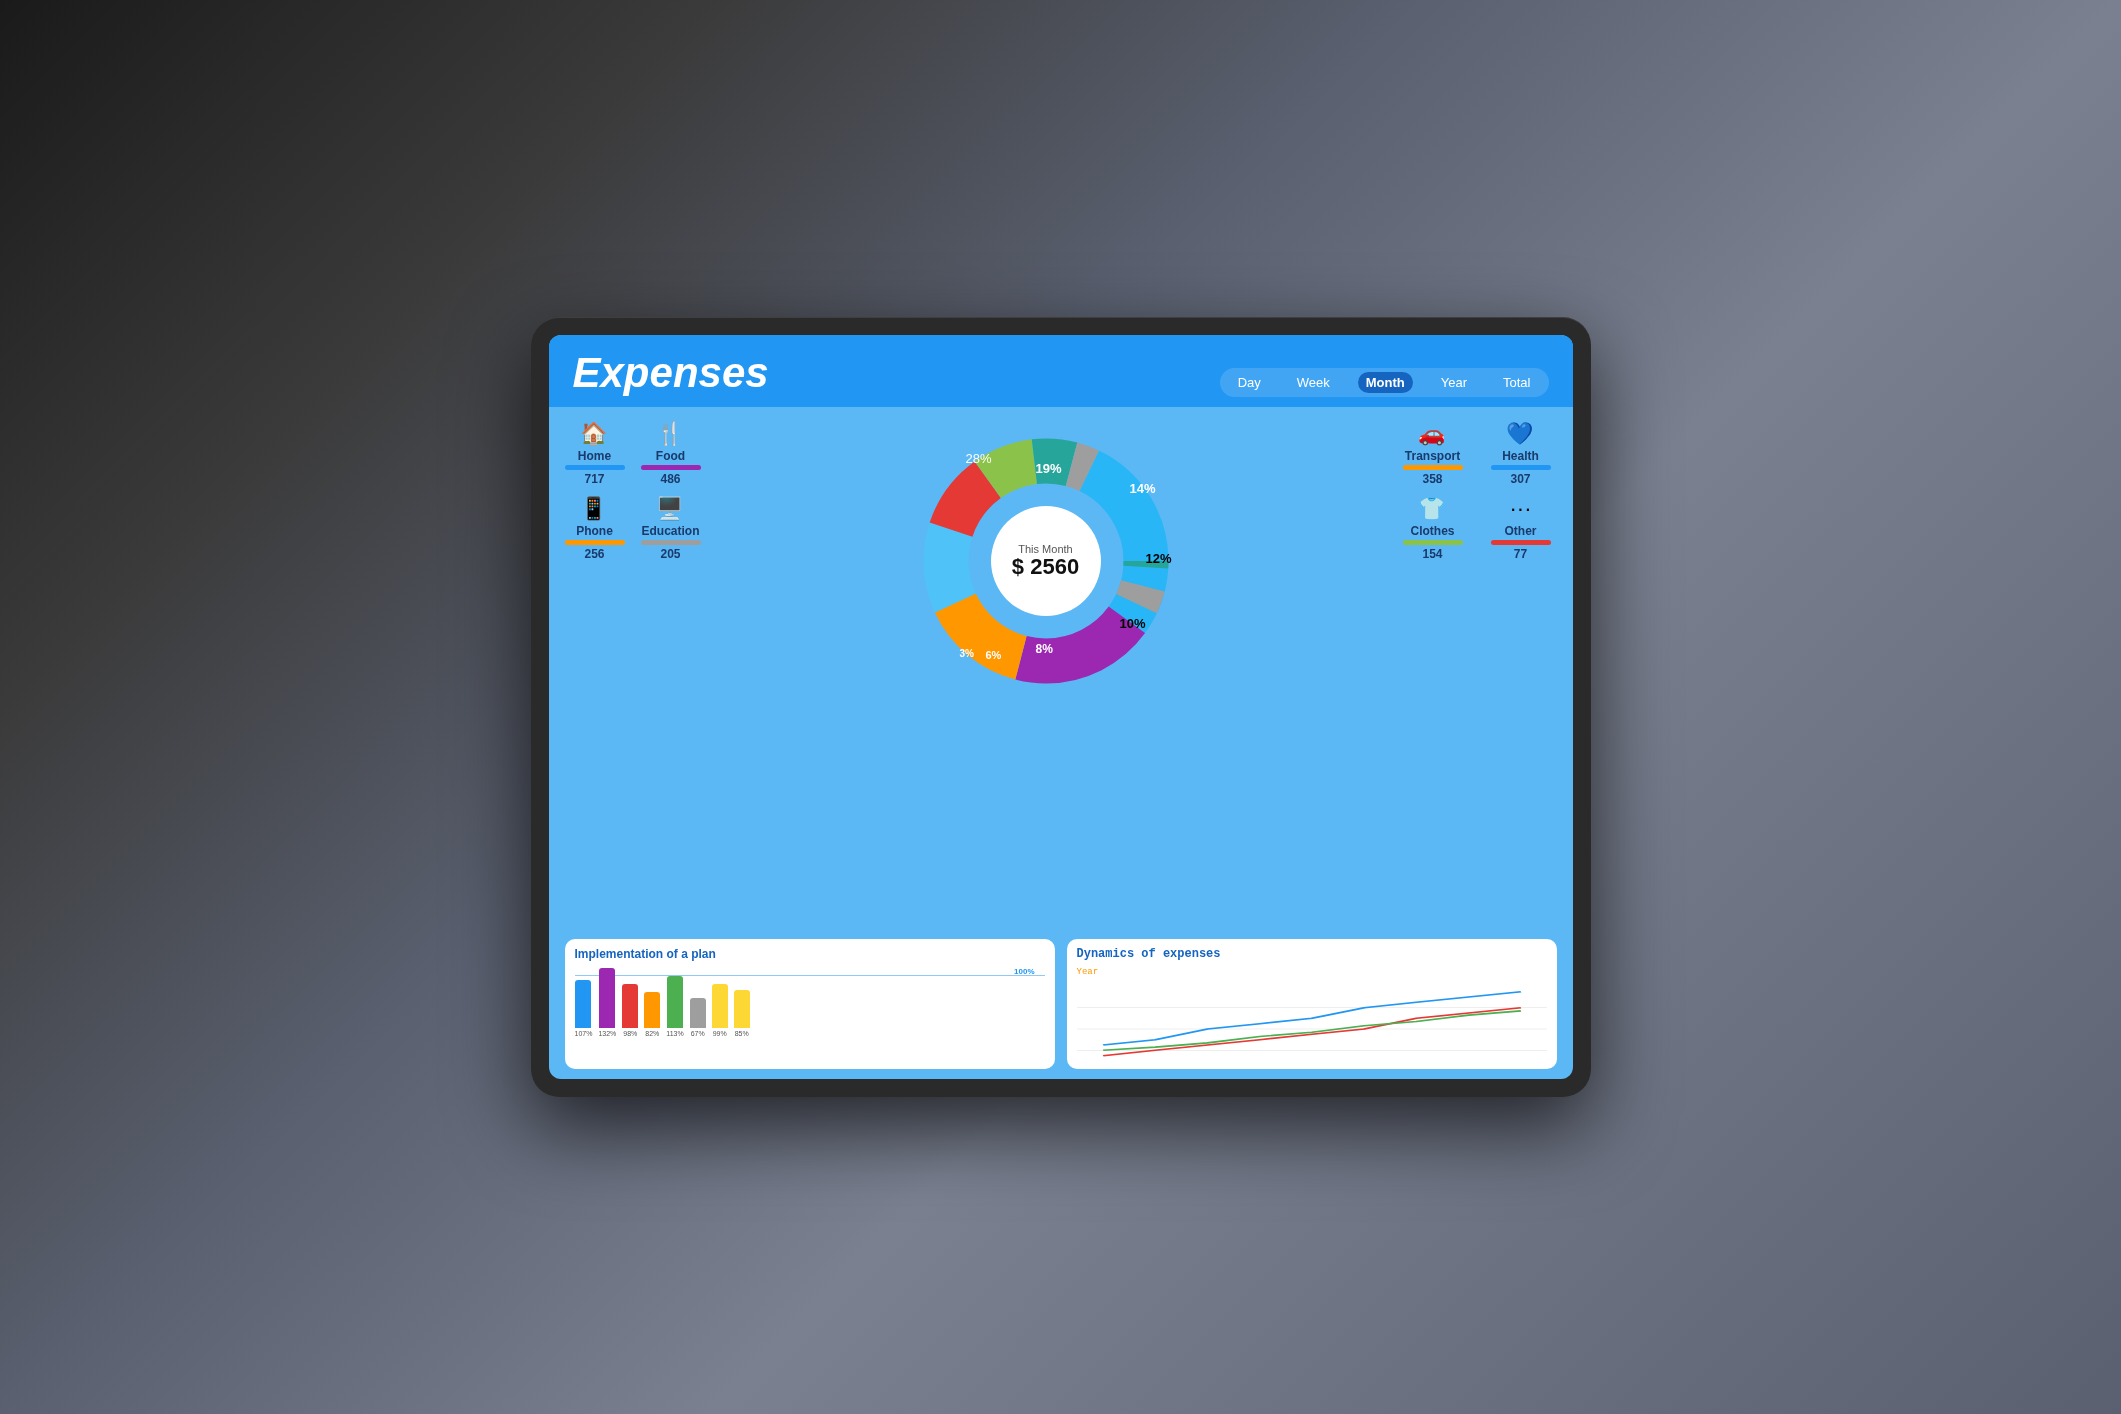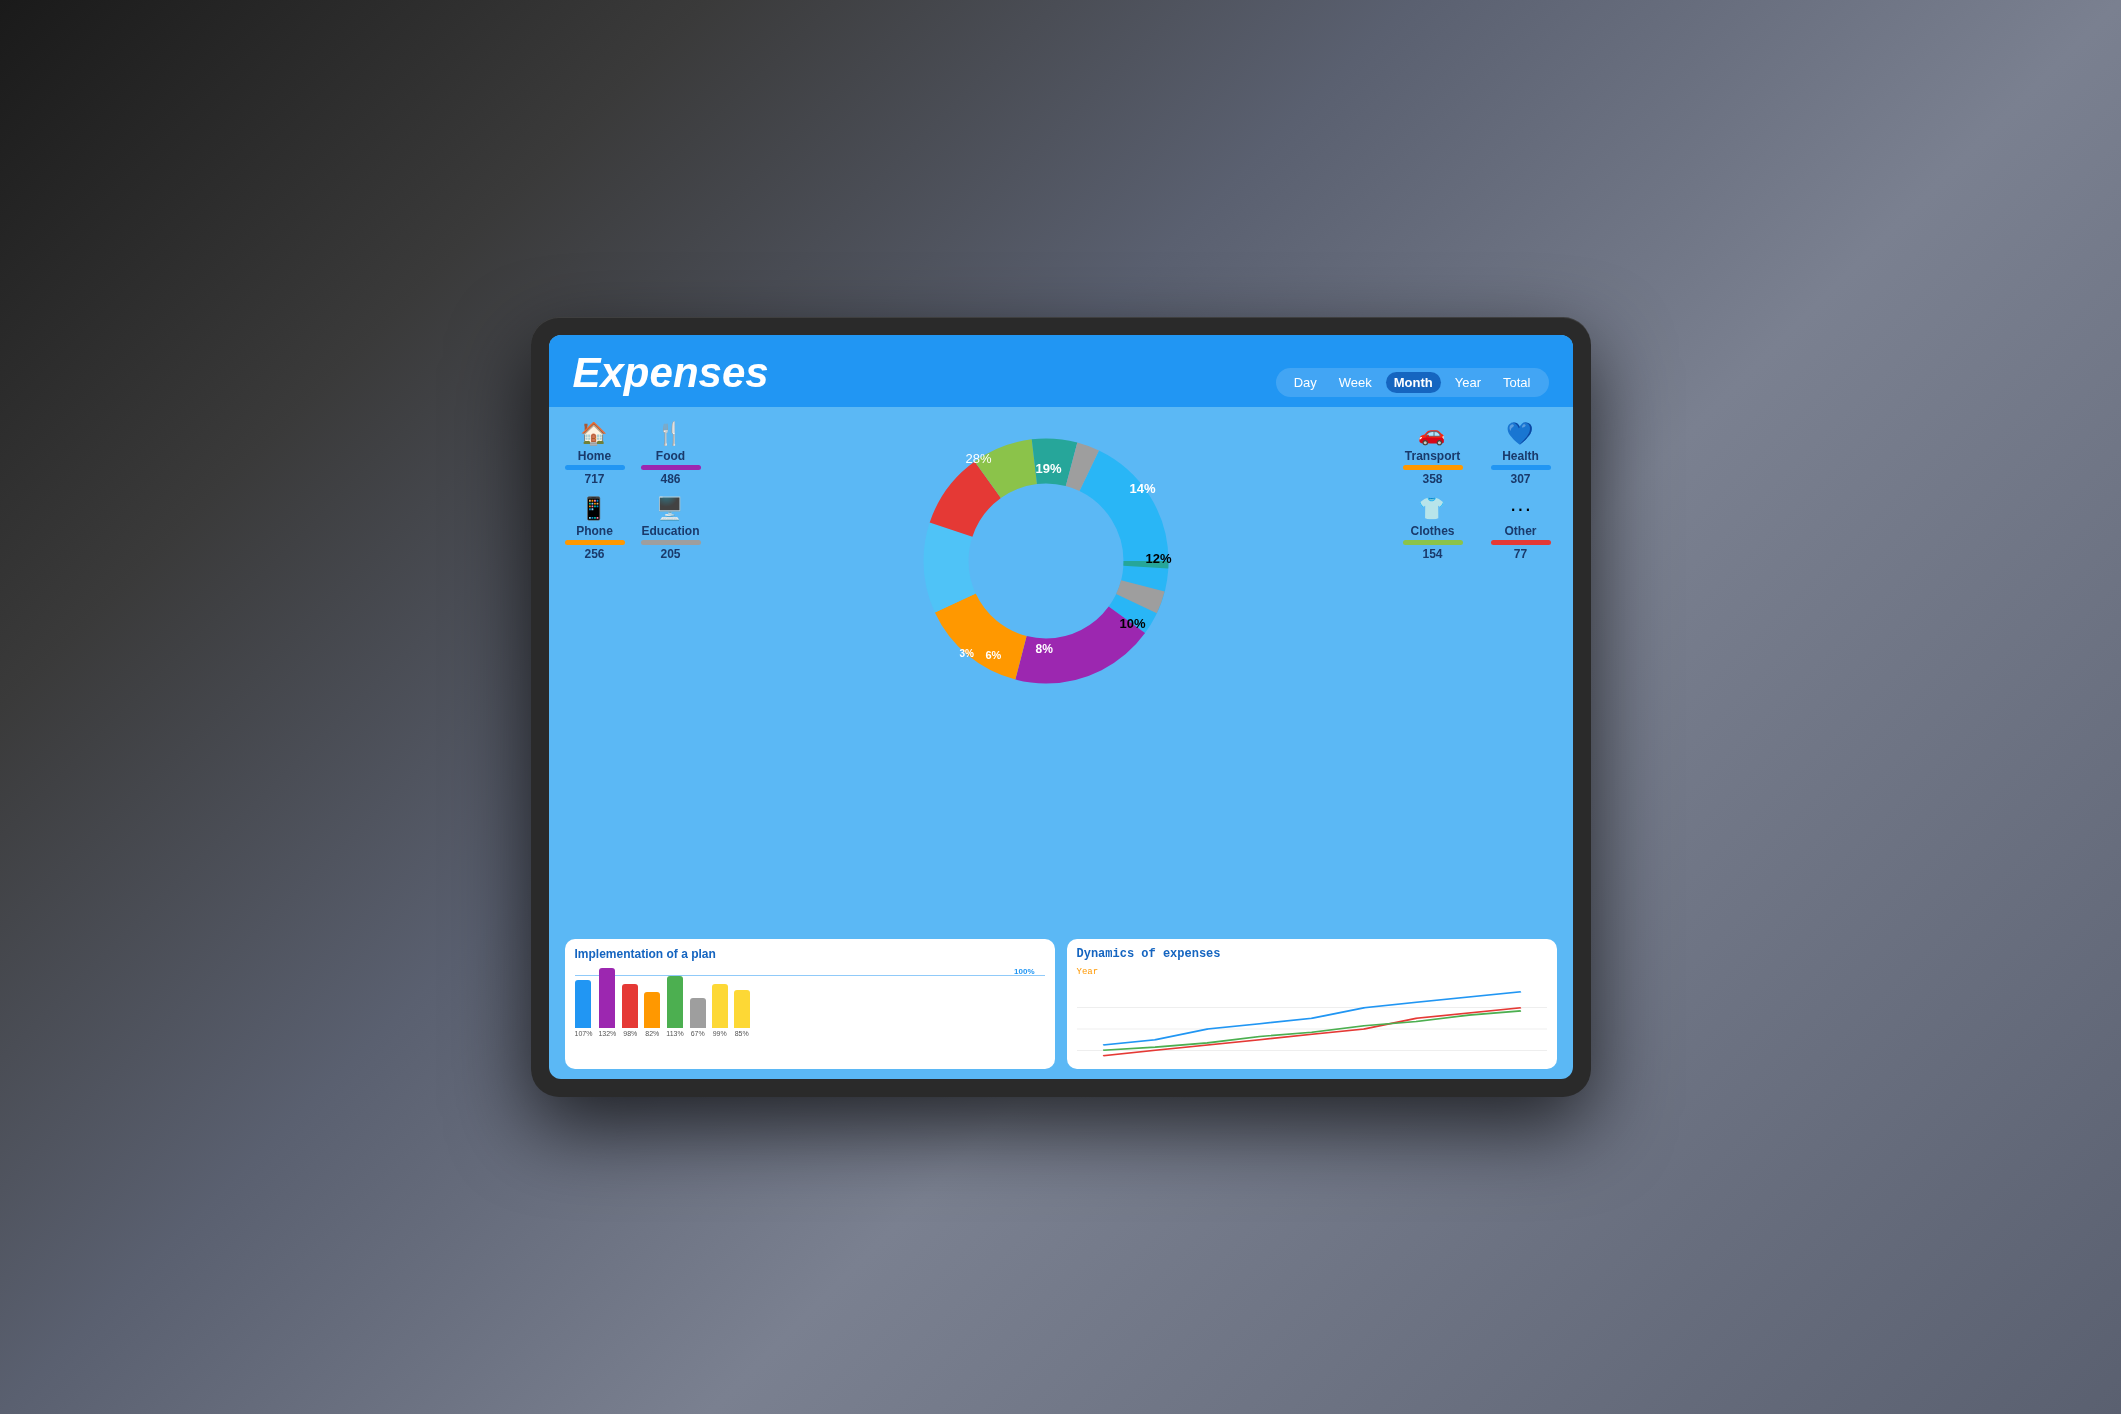--- a/index.html
+++ b/index.html
@@ -55,21 +55,21 @@
     .header-title {
       color: white;
       font-size: 42px;
       font-weight: 900;
       font-style: italic;
     }
 
     .time-filters {
       display: flex;
       align-items: center;
-      gap: 6px;
+      gap: 20px;
       background: rgba(255,255,255,0.15);
       border-radius: 20px;
       padding: 4px 10px;
     }
 
     .time-filter {
       color: white;
       font-size: 13px;
       padding: 3px 8px;
       border-radius: 12px;
@@ -331,20 +331,24 @@
             <circle cx="140" cy="140" r="100" fill="none" stroke="#e53935" stroke-width="45" stroke-dasharray="62.8 452.4" stroke-dashoffset="-345.6"></circle>
 
             <circle cx="140" cy="140" r="100" fill="none" stroke="#8bc34a" stroke-width="45" stroke-dasharray="50.3 452.4" stroke-dashoffset="-408.4"></circle>
 
             <circle cx="140" cy="140" r="100" fill="none" stroke="#26a69a" stroke-width="45" stroke-dasharray="37.7 452.4" stroke-dashoffset="-458.7"></circle>
 
             <circle cx="140" cy="140" r="100" fill="none" stroke="#9e9e9e" stroke-width="45" stroke-dasharray="18.8 452.4" stroke-dashoffset="-496.4"></circle>
           </svg>
 
           
+          <div class="donut-center">
+            <span class="donut-center-label">This Month</span>
+            <span class="donut-center-amount">$ 2560</span>
+          </div>
 
           
           <div style="position:absolute; top:30px; left:60px; font-size:13px; font-weight:normal; color:white;">28%</div>
           <div style="position:absolute; top:40px; left:130px; font-size:13px; font-weight:bold; color:white;">19%</div>
           <div style="position:absolute; top:60px; right:30px; font-size:13px; font-weight:bold; color:white;">14%</div>
           <div style="position:absolute; top:130px; right:14px; font-size:13px; font-weight:bold; color:#000000;">12%</div>
           <div style="position:absolute; bottom:70px; right:40px; font-size:13px; font-weight:bold; color:#000000;">10%</div>
           <div style="position:absolute; bottom:45px; left:130px; font-size:12px; font-weight:bold; color:white;">8%</div>
           <div style="position:absolute; bottom:40px; left:80px; font-size:11px; font-weight:bold; color:white;">6%</div>
           <div style="position:absolute; bottom:42px; left:54px; font-size:10px; font-weight:bold; color:white;">3%</div>

